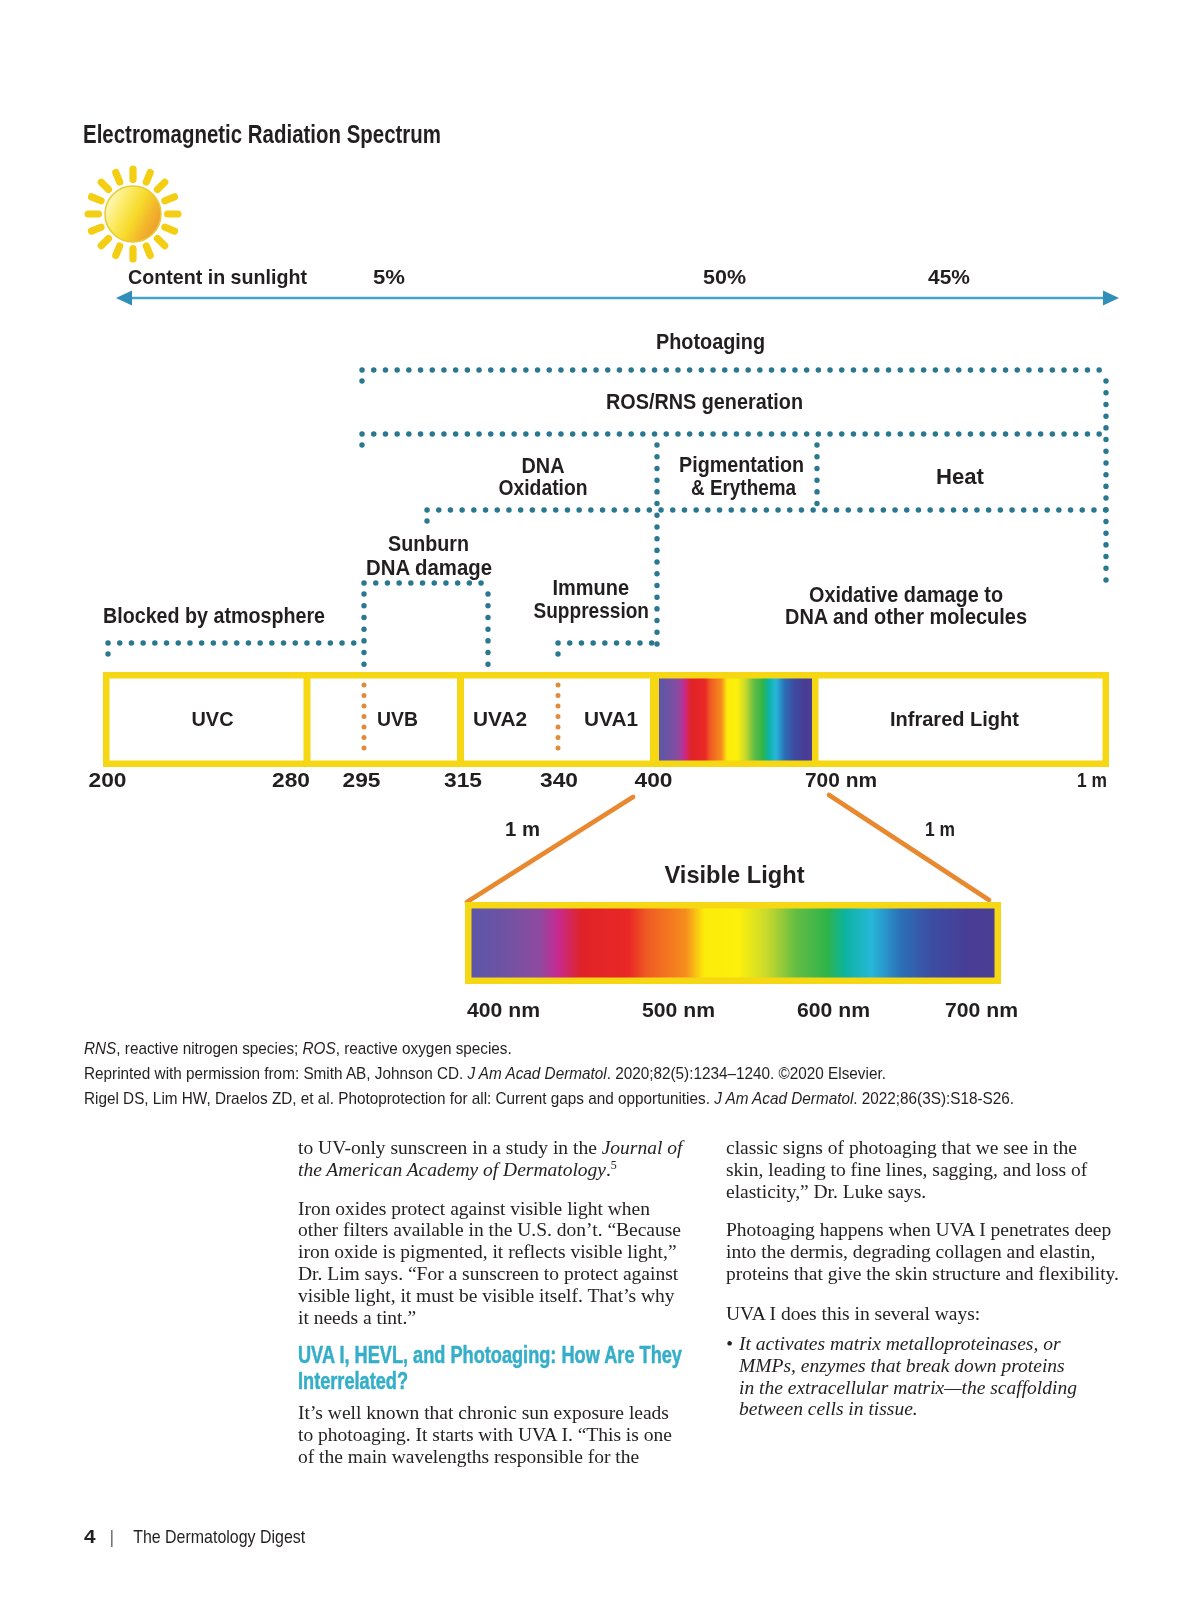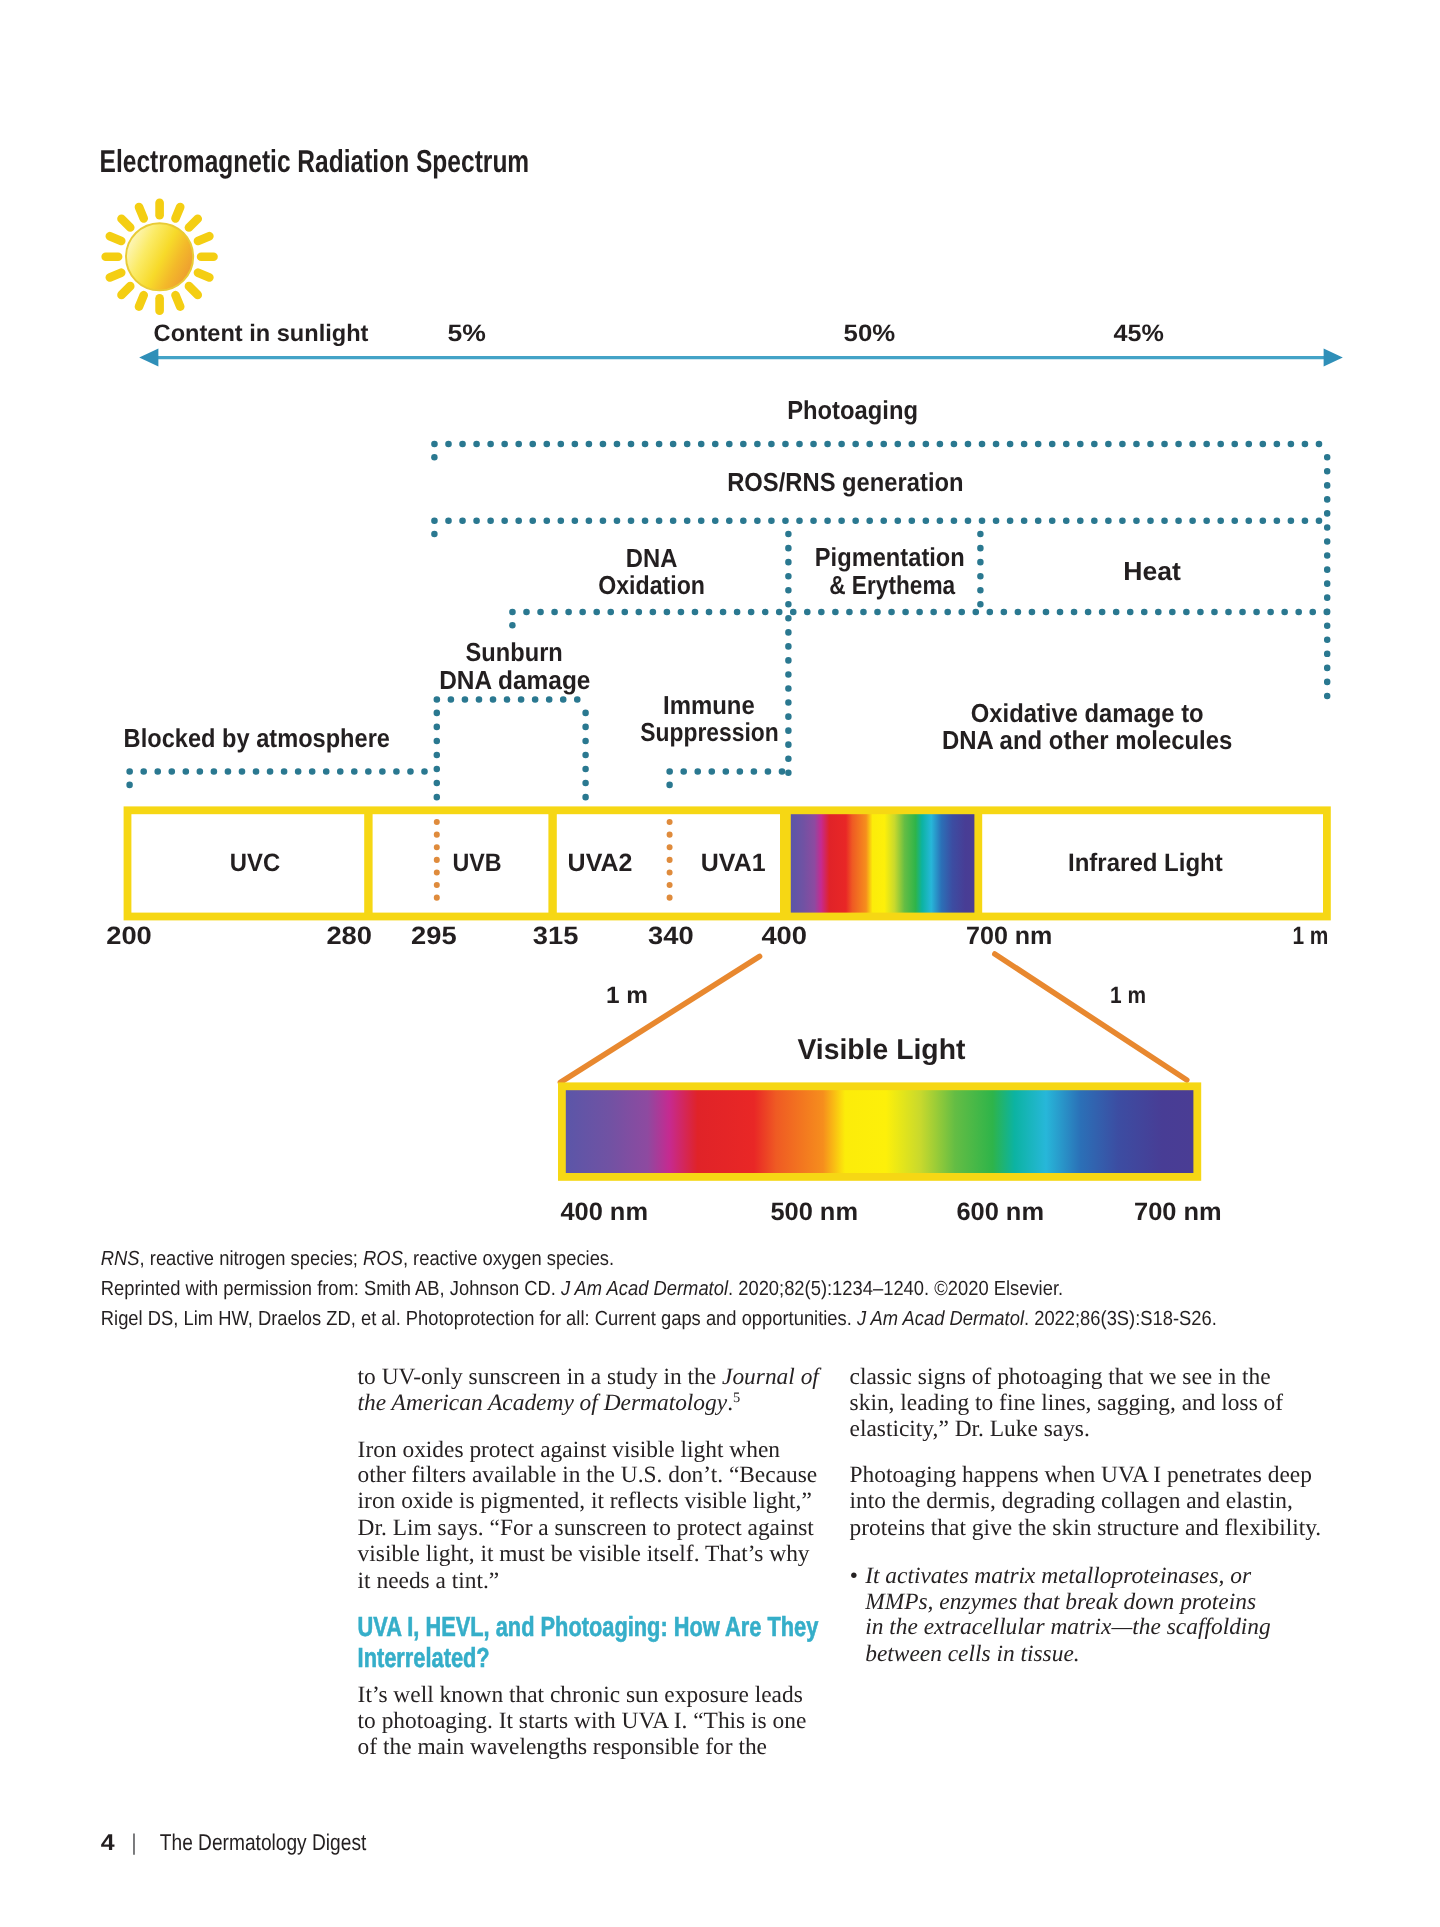--- a/index.html
+++ b/index.html
@@ -4,21 +4,21 @@
 <style>
 html,body{margin:0;padding:0;}
 #page{position:relative;width:1148px;height:1606px;background:#ffffff;overflow:hidden;
   font-family:"Liberation Sans",sans-serif;}
 .abs{position:absolute;}
 .caption{left:84px;top:1036.7px;font-size:17px;line-height:24.9px;color:#231f20;
   transform:scaleX(0.90);transform-origin:left top;white-space:nowrap;}
 .col{font-family:"Liberation Serif",serif;font-size:19.5px;line-height:21.8px;color:#262223;width:420px;}
 .col p{margin:0 0 20px 0;}
 .colL{left:298px;top:1137px;}
-.colR{left:708px;top:1137px;}
+.colR{left:726px;top:1137px;}
 .col p.h2{font-family:"Liberation Sans",sans-serif;font-weight:bold;font-size:23px;line-height:26px;
   color:#35aec9;-webkit-text-stroke:0.5px #35aec9;transform:scaleX(0.79);transform-origin:left top;white-space:nowrap;
   margin:0 0 8px 0;}
 .col p.bul{position:relative;padding-left:13px;margin:0 0 9px 0;font-style:italic;}
 .bul:before{content:"\2022";position:absolute;left:0;}
 .footer{left:84px;top:1526px;font-size:19px;color:#231f20;transform:scaleX(0.84);transform-origin:left top;white-space:nowrap;}
 </style>
 </head>
 <body>
 <div id="page">
@@ -189,20 +189,21 @@
 of the main wavelengths responsible for the</p>
 </div>
 
 <div class="abs col colR">
 <p style="margin-bottom:17px">classic signs of photoaging that we see in the<br>
 skin, leading to fine lines, sagging, and loss of<br>
 elasticity,” Dr. Luke says.</p>
 <p style="margin-bottom:18px">Photoaging happens when UVA I penetrates deep<br>
 into the dermis, degrading collagen and elastin,<br>
 proteins that give the skin structure and flexibility.</p>
+<p style="margin-bottom:8.5px">UVA I does this in several ways:</p>
 <p class="bul" style="margin-bottom:19px">It activates matrix metalloproteinases, or<br>
 MMPs, enzymes that break down proteins<br>
 in the extracellular matrix—the scaffolding<br>
 between cells in tissue.</p>
 </div>
 
 <div class="abs footer"><b style="display:inline-block;transform:scaleX(1.3);transform-origin:left">4</b><span style="display:inline-block;width:20px"></span><span style="color:#58595b">|</span><span style="display:inline-block;width:23px"></span>The Dermatology Digest</div>
 </div>
 
 </body></html>

